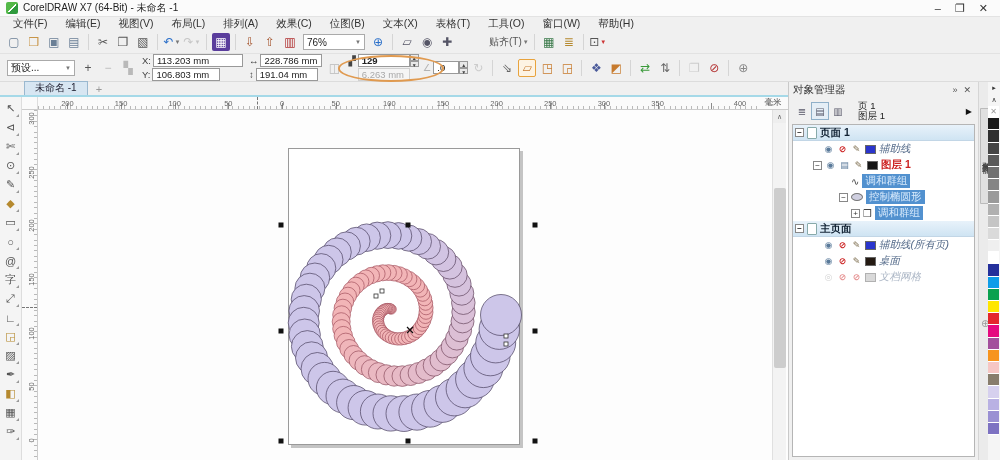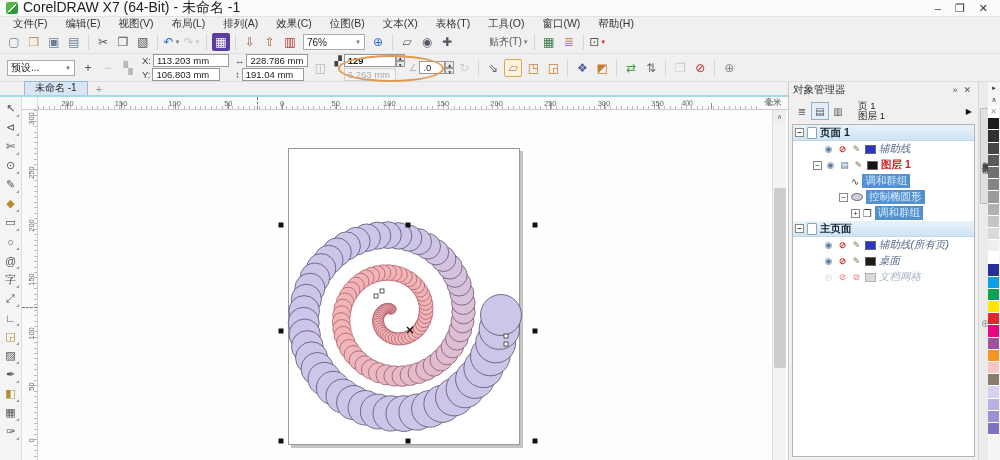--- a/index.html
+++ b/index.html
@@ -5,21 +5,21 @@
   * { box-sizing: border-box; margin:0; padding:0; }
   html,body { width:1000px; height:460px; overflow:hidden;
     font-family:"Liberation Sans","DejaVu Sans",sans-serif; font-size:11px; color:#222;
     background:#f0f0f0; }
   .bar { display:flex; align-items:center; }
 
   
   #titlebar { height:17px; background:#fbfbfb; border-bottom:1px solid #e3e3e3; padding:0 6px; }
   #app-icon { width:12px; height:12px; background:linear-gradient(135deg,#53b848 55%,#2f9a3d 55%); border-radius:2px; margin-right:5px; position:relative; }
   #app-icon::after{ content:""; position:absolute; left:2px; top:2px; width:8px; height:8px; background:linear-gradient(135deg,transparent 45%,#fff 45%,#fff 60%,transparent 60%); }
-  #title-text { font-size:14px; }
+  #title-text { font-size:10px; }
   #win-controls { margin-left:auto; display:flex; gap:14px; font-size:11px; color:#333; padding-right:6px;}
   #win-controls span { cursor:default; }
 
   
   #menubar { height:14px; background:#f0f0f0; padding-left:4px; }
   .menu-item { padding:0 9px; font-size:10.5px; color:#333; }
 
   
   #toolbar { height:23px; background:#f0f0f0; padding-left:4px; border-bottom:1px solid #e2e2e2;}
   .tbtn { min-width:18px; height:18px; display:flex; align-items:center; justify-content:center;
@@ -240,21 +240,21 @@
   <div class="combo" style="width:68px">
     <span>预设...</span>
       <span class="drop">▼</span>
   </div>
   <span class="tbtn">+</span>
   <span class="tbtn disabled">−</span>
   <span class="tbtn disabled">▚</span>
   <div class="fcol">
     <div class="frow">
         <span class="flabel">X:</span>
-      <div class="field" style="width:76px">113.203 mm</div>
+      <div class="field" style="width:90px">113.203 mm</div>
       </div>
     <div class="frow">
         <span class="flabel">Y:</span>
       <div class="field" style="width:68px">106.803 mm</div>
       </div>
   </div>
   <div class="fcol">
     <div class="frow">
         <span class="flabel">↔</span>
       <div class="field" style="width:62px">228.786 mm</div>
@@ -381,21 +381,21 @@
               <span class="hlab" style="left: 404.95px;">150</span>
               <div class="htick" style="left: 458.6px;"></div>
               <span class="hlab" style="left: 458.6px;">200</span>
               <div class="htick" style="left: 512.25px;"></div>
               <span class="hlab" style="left: 512.25px;">250</span>
               <div class="htick" style="left: 565.9px;"></div>
               <span class="hlab" style="left: 565.9px;">300</span>
               <div class="htick" style="left: 619.55px;"></div>
               <span class="hlab" style="left: 619.55px;">350</span>
               <div class="htick" style="left: 673.2px;"></div>
-              <span class="hlab" style="left: 649px; font-family: Liberation Serif, serif;">400</span>
+              <span class="hlab" style="left: 702px;">400</span>
             </div>
           <div id="ruler-units">毫米</div>
         </div>
         <div id="canvas-row">
           <div id="vruler">
               <div id="vdash"></div>
               <span class="vlab" style="top: 4.1px;">300</span>
               <span class="vlab" style="top: 57.75px;">250</span>
               <span class="vlab" style="top: 111.4px;">200</span>
               <span class="vlab" style="top: 165.05px;">150</span>

